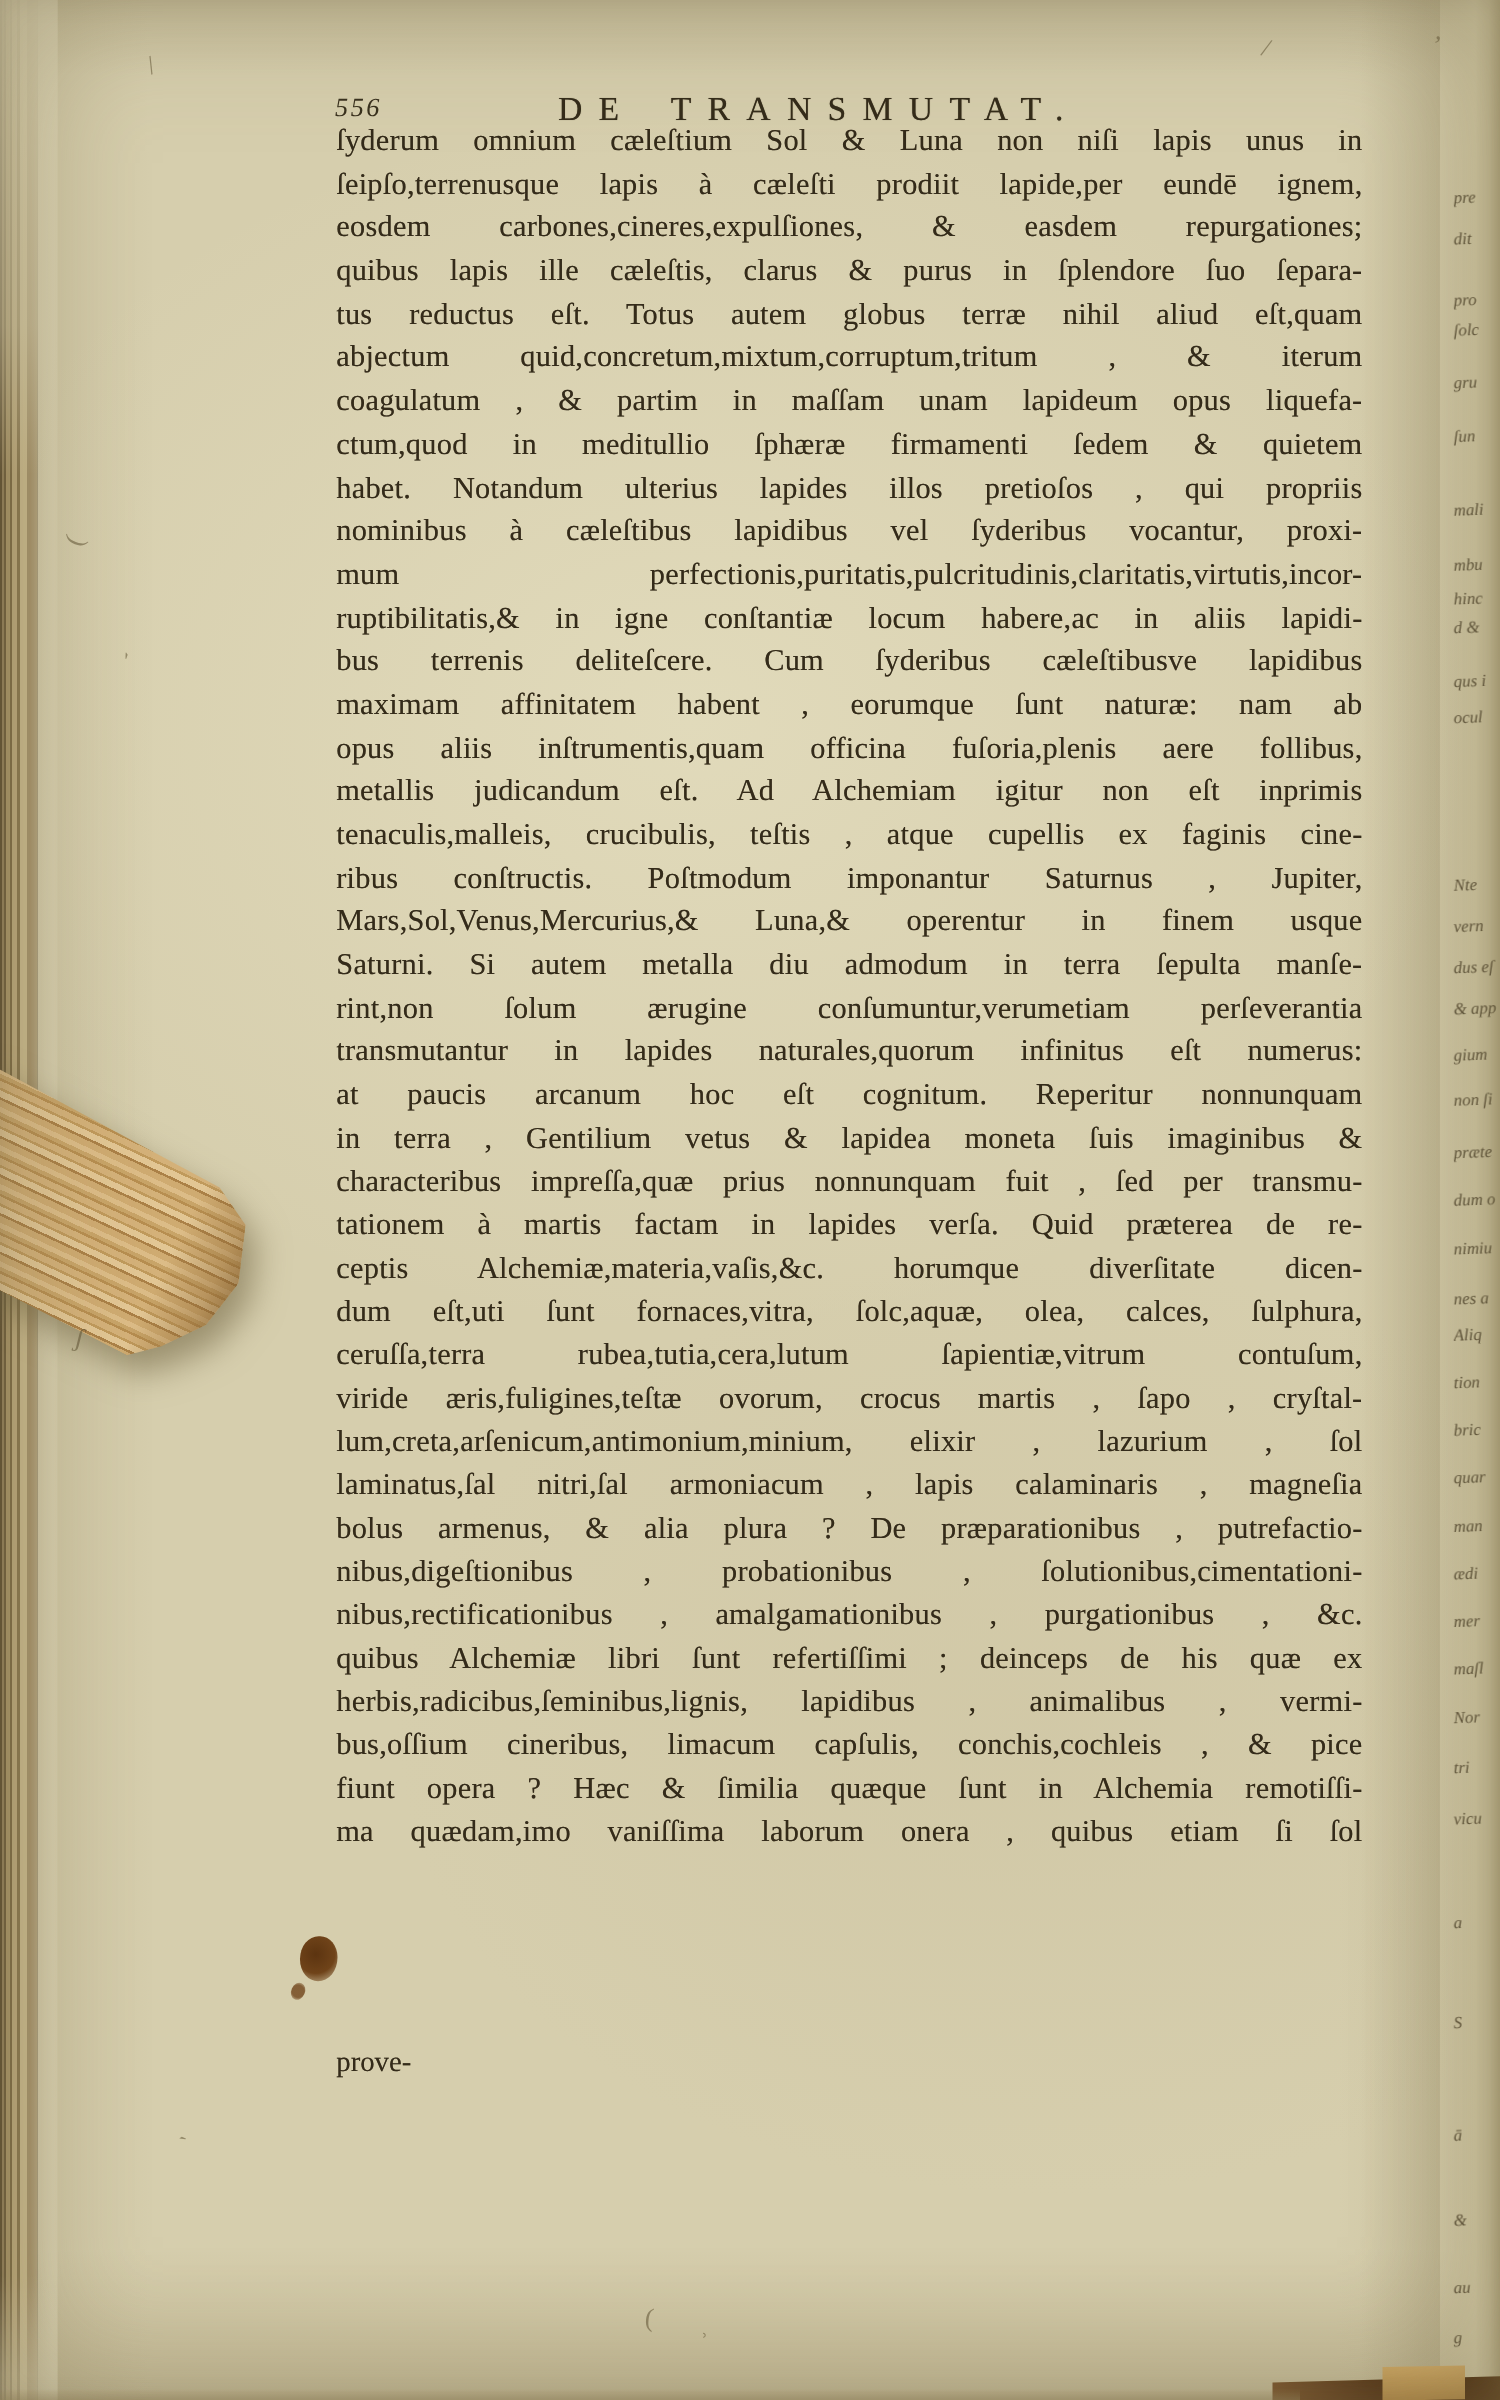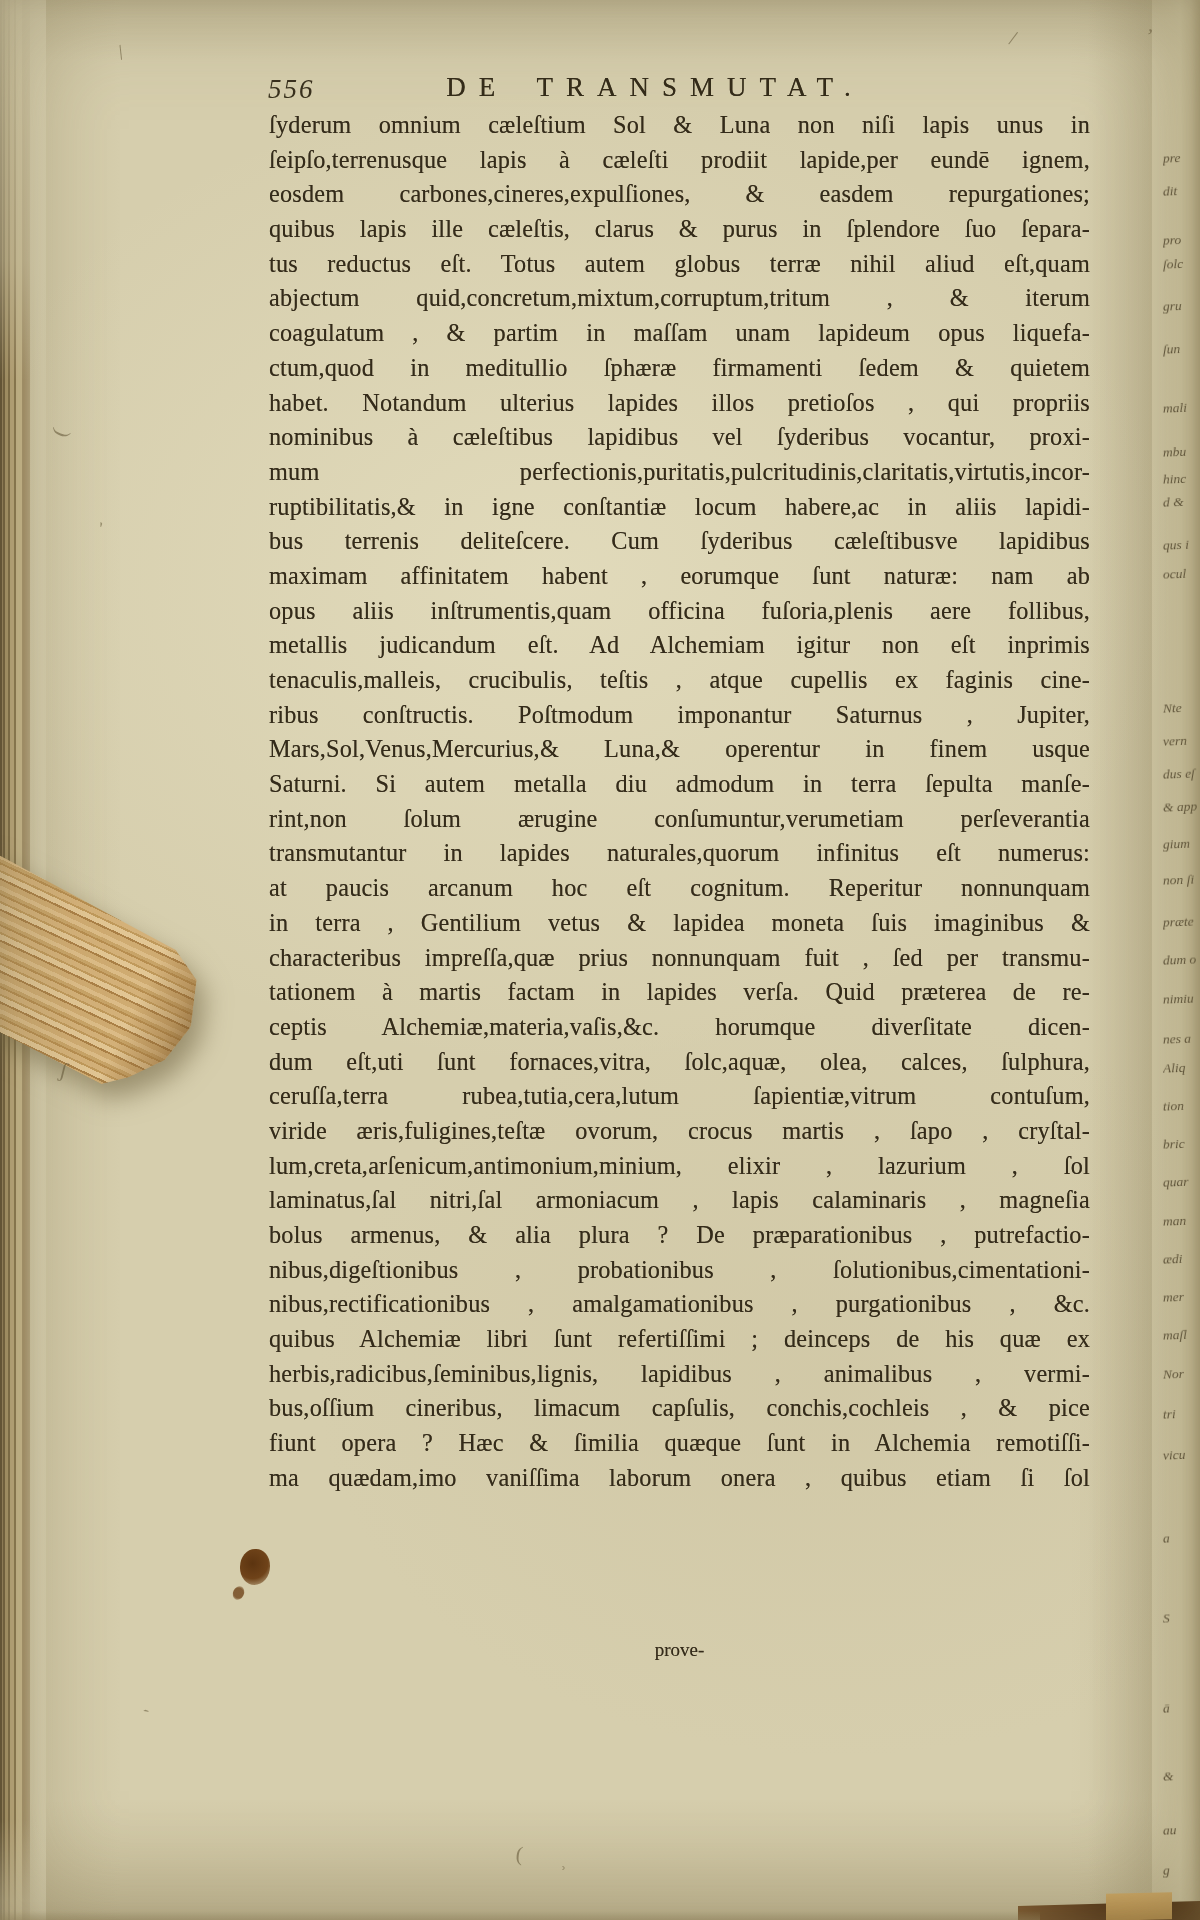--- a/index.html
+++ b/index.html
@@ -29,33 +29,33 @@
         linear-gradient(90deg, rgba(214,206,173,0) 24px, rgba(214,206,173,.85) 42px);}
   
   #edge-right{position:absolute;right:0;top:0;width:60px;height:100%;overflow:hidden;
      background:linear-gradient(270deg,#b5aa82 0px,#c7bd97 9px,#cfc6a1 20px,rgba(207,198,161,.45) 38px,rgba(207,198,161,0) 60px);}
   #crease-right{position:absolute;right:48px;top:0;width:80px;height:100%;pointer-events:none;
      background:linear-gradient(270deg, rgba(150,138,100,.30), rgba(150,138,100,0) 80%);}
   .frag{position:absolute;right:1px;width:36px;height:22px;overflow:hidden;white-space:nowrap;
      font-size:13.5px;line-height:16px;color:rgba(64,53,30,.80);transform:rotate(-2deg);
      filter:blur(.35px);font-style:italic;}
   
-  #folio{position:absolute;left:268px;top:74px;font-size:27px;font-style:italic;
+  #folio{position:absolute;left:268px;top:74px;font-size:21px;font-style:italic;
      color:#38301d;letter-spacing:2px;}
   #running-title{position:absolute;left:420px;top:72px;width:470px;text-align:center;
      font-size:27px;color:#332b19;letter-spacing:13px;word-spacing:9px;
      text-shadow:0 0 .6px rgba(45,36,18,.7);}
   
-  #text-block{position:absolute;left:269px;top:108px;width:821px;color:#342b1a;
+  #text-block{position:absolute;left:269px;top:96px;width:821px;color:#342b1a;
      font-size:24.3px;text-shadow:0 0 .5px rgba(45,36,18,.55);}
   .tline{height:34.7px;line-height:34.7px;text-align:justify;overflow:hidden;
      letter-spacing:.2px;word-spacing:.5px;}
   .tline::after{content:"";display:inline-block;width:100%;height:0;}
-  #catchword-line{position:absolute;left:269px;top:1633px;width:821px;text-align:center;
-     font-size:19px;line-height:34.7px;color:#342b1a;text-shadow:0 0 .5px rgba(45,36,18,.55);}
+  #catchword-line{position:absolute;left:269px;top:1633px;width:821px;text-align:left;
+     font-size:23px;line-height:34.7px;color:#342b1a;text-shadow:0 0 .5px rgba(45,36,18,.55);}
   
   #stick-wrap{position:absolute;left:-18px;top:846px;filter:drop-shadow(9px 15px 13px rgba(105,92,58,.55));}
   #stick{width:268px;height:158px;transform:rotate(27deg);transform-origin:0 0;
      background:
        linear-gradient(90deg, rgba(0,0,0,0) 78%, rgba(138,100,50,.38) 93%, rgba(120,84,38,.55) 100%),
        repeating-linear-gradient(178deg,
          #dcbc87 0px,#dcbc87 4px,#c8a468 4px,#c8a468 7px,
          #b78e50 7px,#b78e50 9px,#d4b179 9px,#d4b179 14px,
          #c09a5c 14px,#c09a5c 16px,#e2c694 16px,#e2c694 21px,
          #ab8147 21px,#ab8147 23px,#cfab71 23px,#cfab71 28px);

